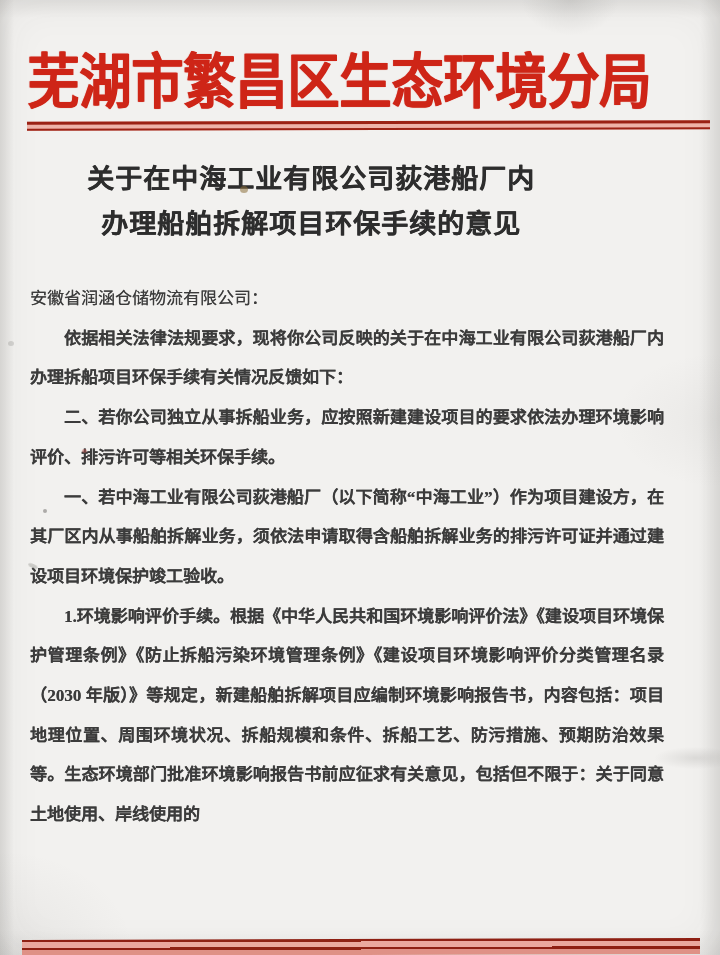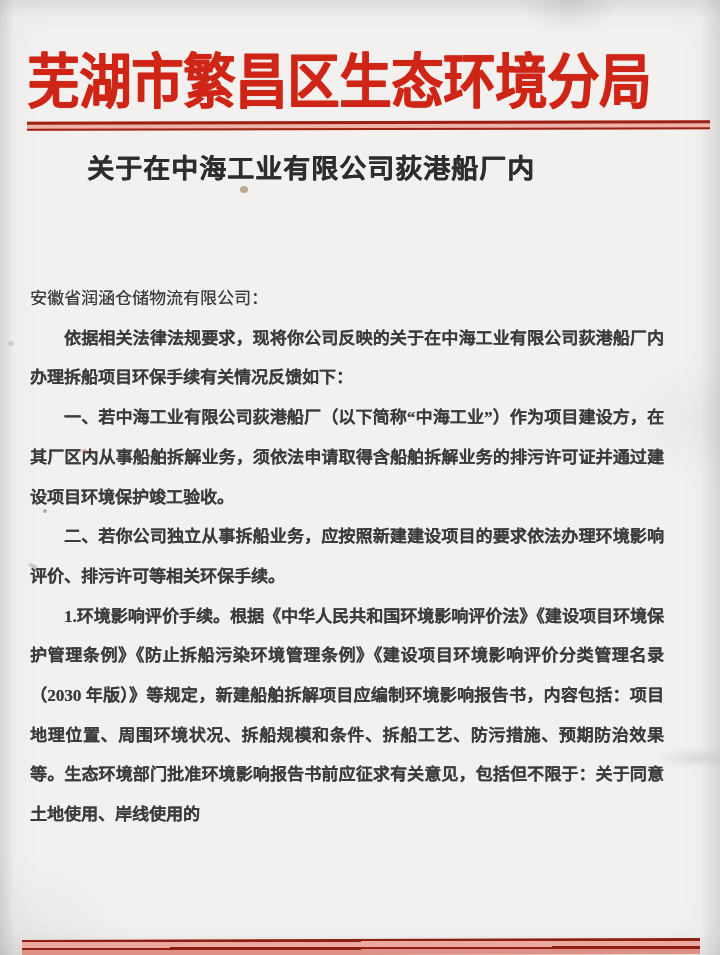--- a/index.html
+++ b/index.html
@@ -53,21 +53,21 @@
     box-sizing: border-box;
     background: #eeb2a8;
     border-top: 3px solid #9b2114;
     border-bottom: 2px solid #9b2114;
     transform: rotate(-0.12deg);
   }
 
   
   .doc-title {
     position: absolute;
-    top: 147px;
+    top: 157px;
     left: 0;
     width: 622px;
     text-align: center;
     font-size: 27px;
     line-height: 45px;
     font-weight: bold;
     color: #2d2d2d;
     letter-spacing: 1px;
     text-shadow: 0.4px 0 0 #2d2d2d;
   }
@@ -119,27 +119,28 @@
 <body>
 
 <div class="page">
 
   <div class="letterhead">芜湖市繁昌区生态环境分局</div>
 
   <div class="letterhead-rule"></div>
 
   <div class="doc-title">
     <div>关于在中海工业有限公司荻港船厂内</div>
+    <div>办理船舶拆解项目环保手续的意见</div>
   </div>
 
   <div class="doc-body">
     <p>安徽省润涵仓储物流有限公司：</p>
     <p class="indent">依据相关法律法规要求，现将你公司反映的关于在中海工业有限公司荻港船厂内办理拆船项目环保手续有关情况反馈如下：</p>
+    <p class="indent">二、若你公司独立从事拆船业务，应按照新建建设项目的要求依法办理环境影响评价、排污许可等相关环保手续。</p>
     <p class="indent">一、若中海工业有限公司荻港船厂（以下简称“中海工业”）作为项目建设方，在其厂区内从事船舶拆解业务，须依法申请取得含船舶拆解业务的排污许可证并通过建设项目环境保护竣工验收。</p>
-    <p class="indent">二、若你公司独立从事拆船业务，应按照新建建设项目的要求依法办理环境影响评价、排污许可等相关环保手续。</p>
     <p class="indent">1.环境影响评价手续。根据《中华人民共和国环境影响评价法》《建设项目环境保护管理条例》《防止拆船污染环境管理条例》《建设项目环境影响评价分类管理名录（2030 年版）》等规定，新建船舶拆解项目应编制环境影响报告书，内容包括：项目地理位置、周围环境状况、拆船规模和条件、拆船工艺、防污措施、预期防治效果等。生态环境部门批准环境影响报告书前应征求有关意见，包括但不限于：关于同意土地使用、岸线使用的</p>
   </div>
 
   <div class="bottom-banner-edge"></div>
 
   <div class="speck speck-title"></div>
   <div class="speck speck-red-1"></div>
   <div class="speck speck-dark-1"></div>
   <div class="speck speck-gray-1"></div>
   <div class="speck speck-gray-2"></div>

